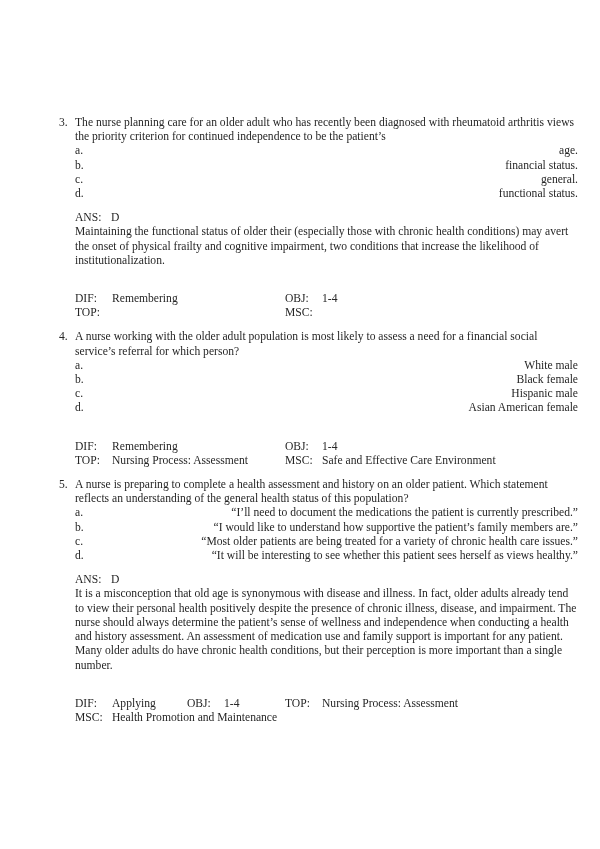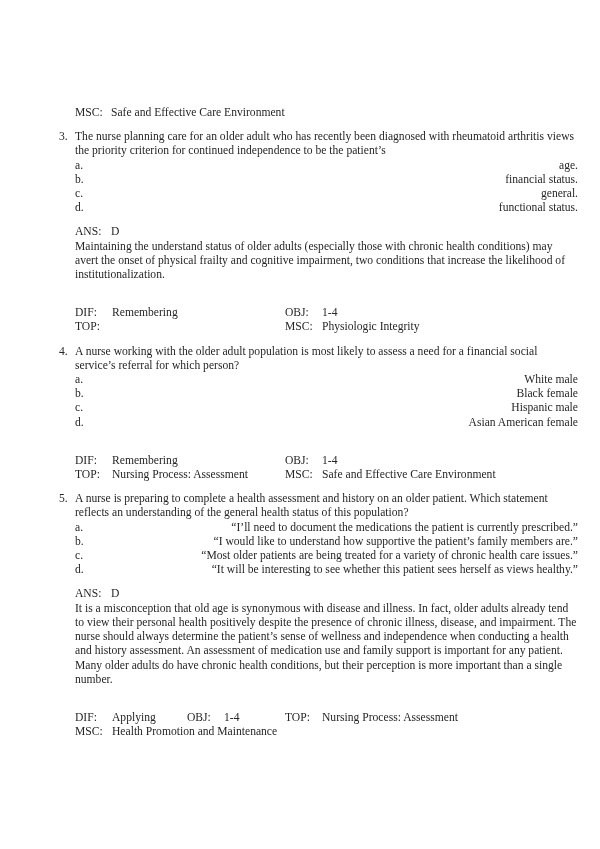--- a/index.html
+++ b/index.html
@@ -147,21 +147,20 @@
     flex: 0 0 37px;
     width: 37px;
   }
 </style>
 </head>
 <body>
 
 <div class="page">
   <div class="content">
 
-    <div class="top-meta"><span class="meta-label">MSC:</span><span>Safe and Effective Care Environment</span></div>
 
     <div class="qblock">
       <div class="qhead">
         <span class="qnum">3.</span>
         <span class="qtext">The nurse planning care for an older adult who has recently been diagnosed with rheumatoid arthritis views the priority criterion for continued independence to be the patient’s</span>
       </div>
       <ul class="options">
         <li class="opt">
           <span class="opt-letter">a.</span>
           <span class="opt-text">age.</span>
@@ -174,40 +173,39 @@
           <span class="opt-letter">c.</span>
           <span class="opt-text">general.</span>
         </li>
         <li class="opt">
           <span class="opt-letter">d.</span>
           <span class="opt-text">functional status.</span>
         </li>
       </ul>
       <div class="ansblock">
         <div class="ans-line"><span class="meta-label">ANS:</span><span>D</span></div>
-        <p class="rationale">Maintaining the understand status of older adults (especially those with chronic health conditions) may avert the onset of physical frailty and cognitive impairment, two conditions that increase the likelihood of institutionalization.</p>
+        <p class="rationale">Maintaining the functional status of older their (especially those with chronic health conditions) may avert the onset of physical frailty and cognitive impairment, two conditions that increase the likelihood of institutionalization.</p>
       </div>
       <div class="meta">
         <div class="meta-row">
           <span class="meta-cell col1">
             <span class="k">DIF:</span>
             <span class="v">Remembering</span>
           </span>
           <span class="meta-cell col2">
             <span class="k">OBJ:</span>
             <span class="v">1-4</span>
           </span>
         </div>
         <div class="meta-row">
           <span class="meta-cell col1">
             <span class="k">TOP:</span>
           </span>
           <span class="meta-cell col2">
             <span class="k">MSC:</span>
-            <span class="v">Physiologic Integrity</span>
           </span>
         </div>
       </div>
     </div>
 
     <div class="qblock">
       <div class="qhead">
         <span class="qnum">4.</span>
         <span class="qtext">A nurse working with the older adult population is most likely to assess a need for a financial social service’s referral for which person?</span>
       </div>

